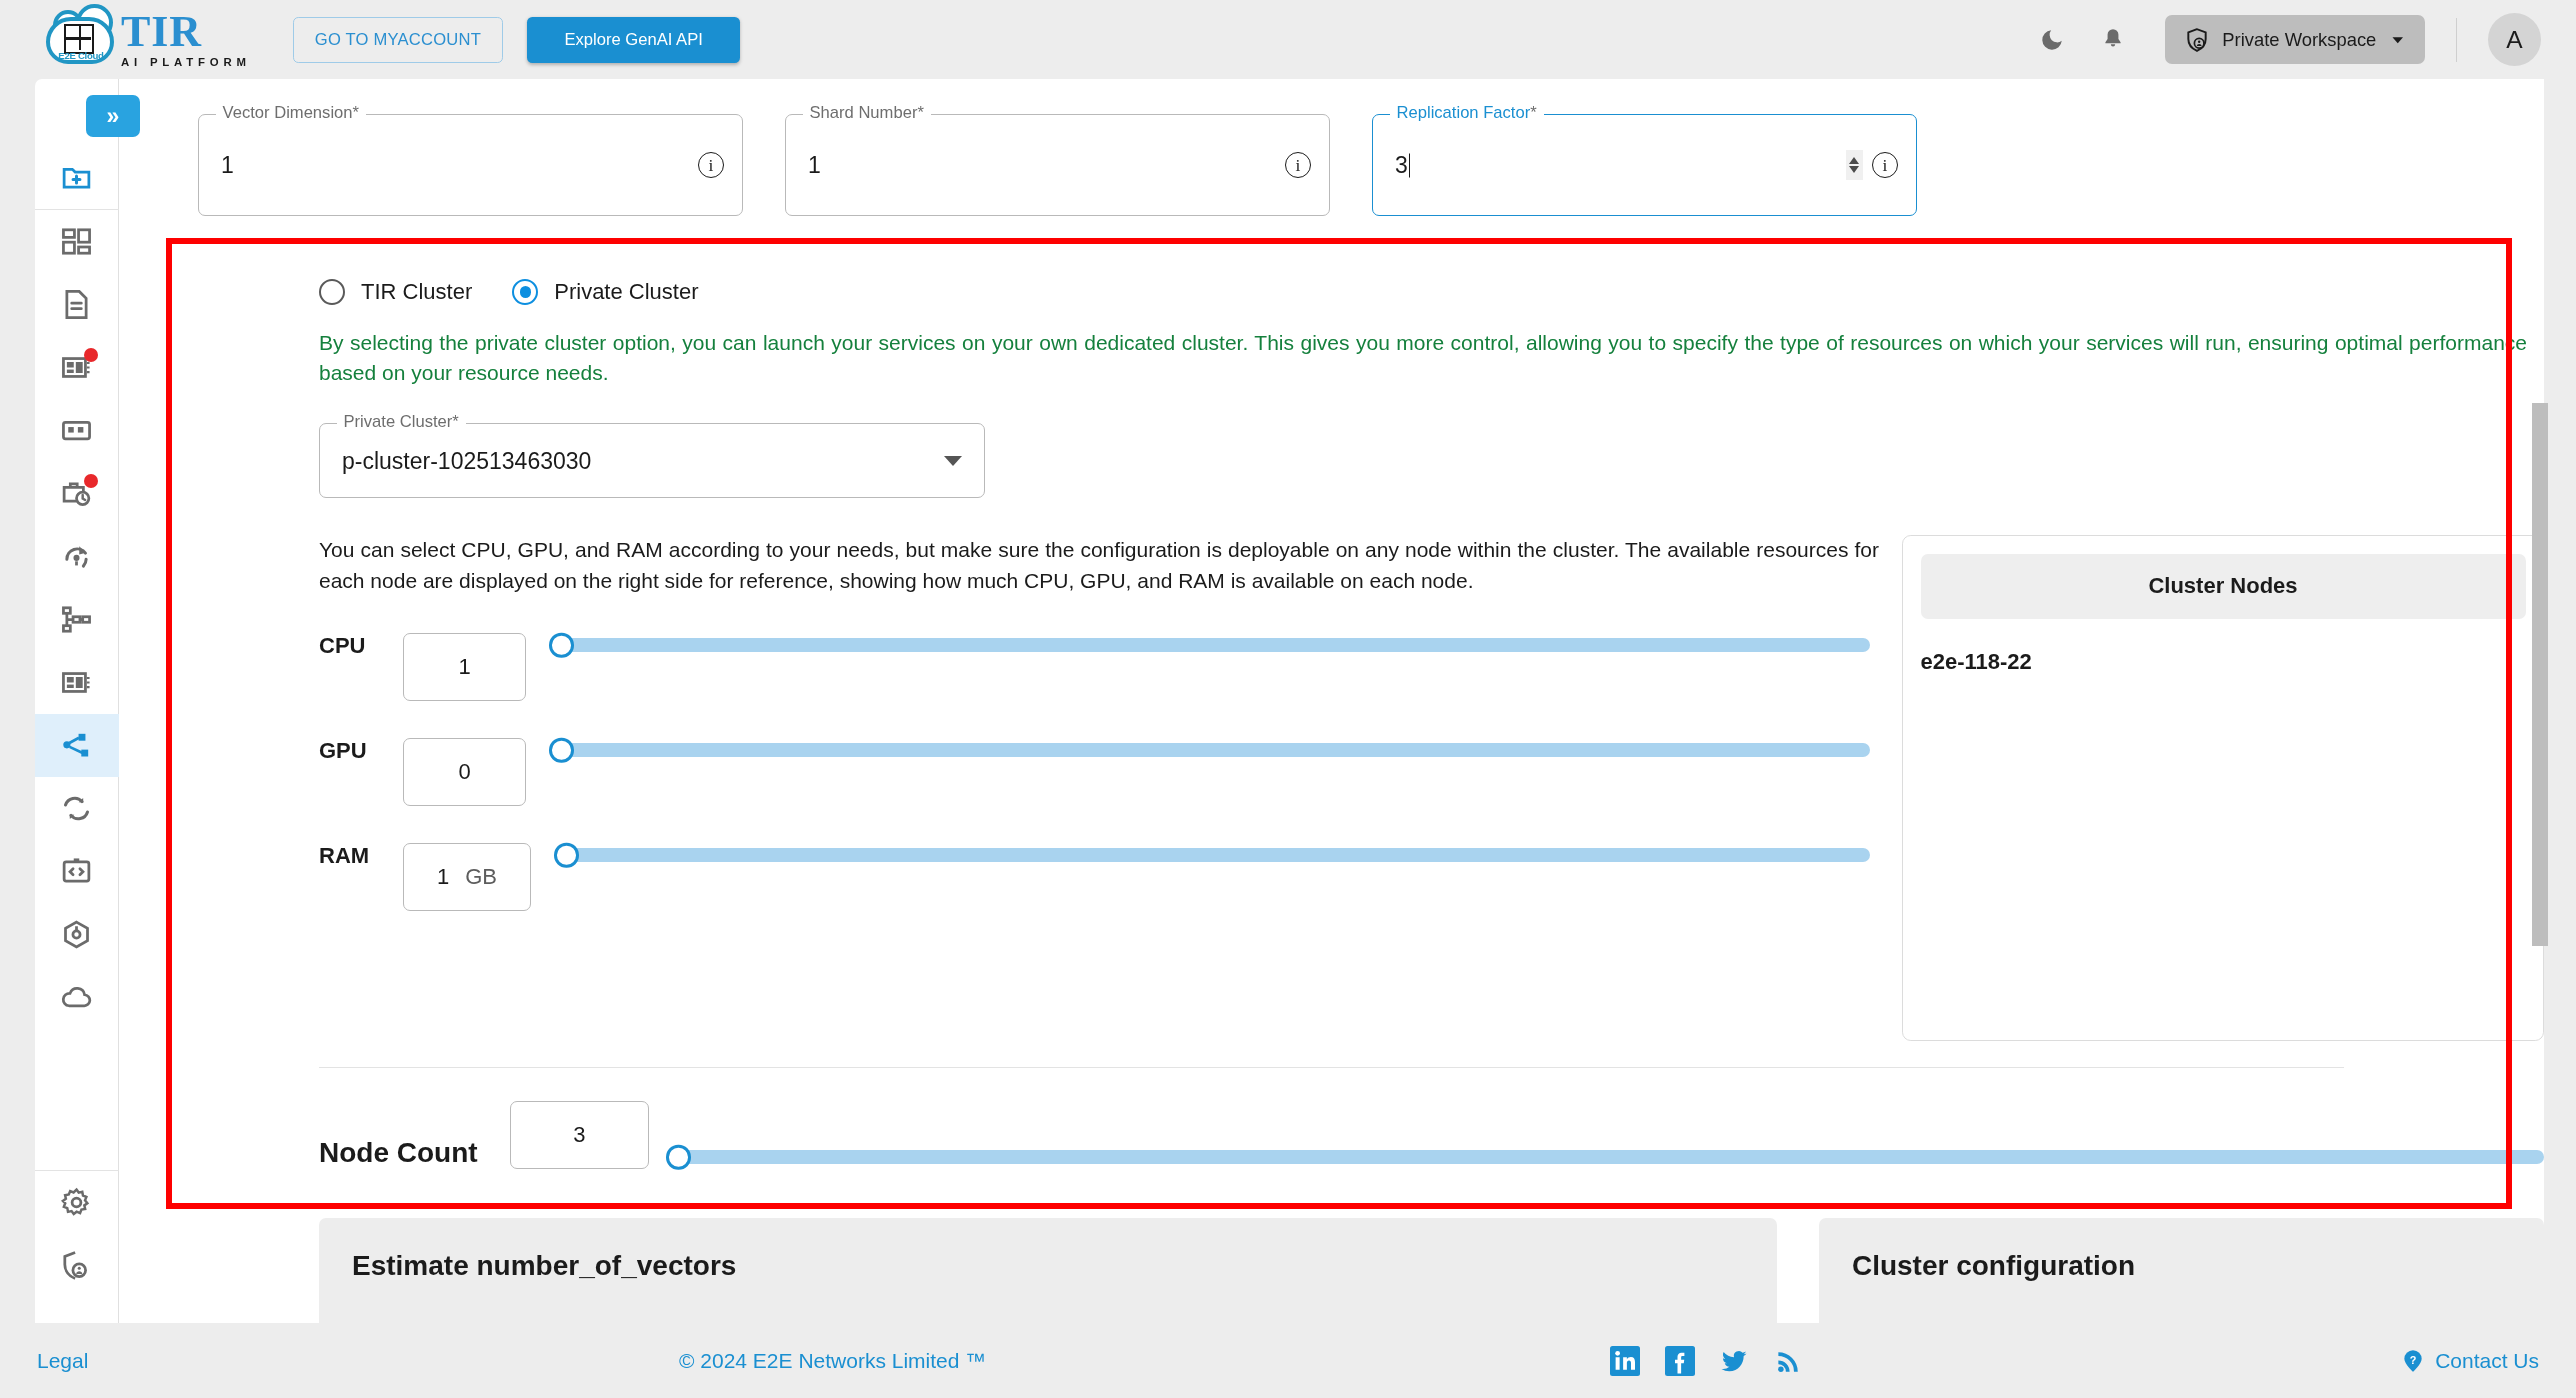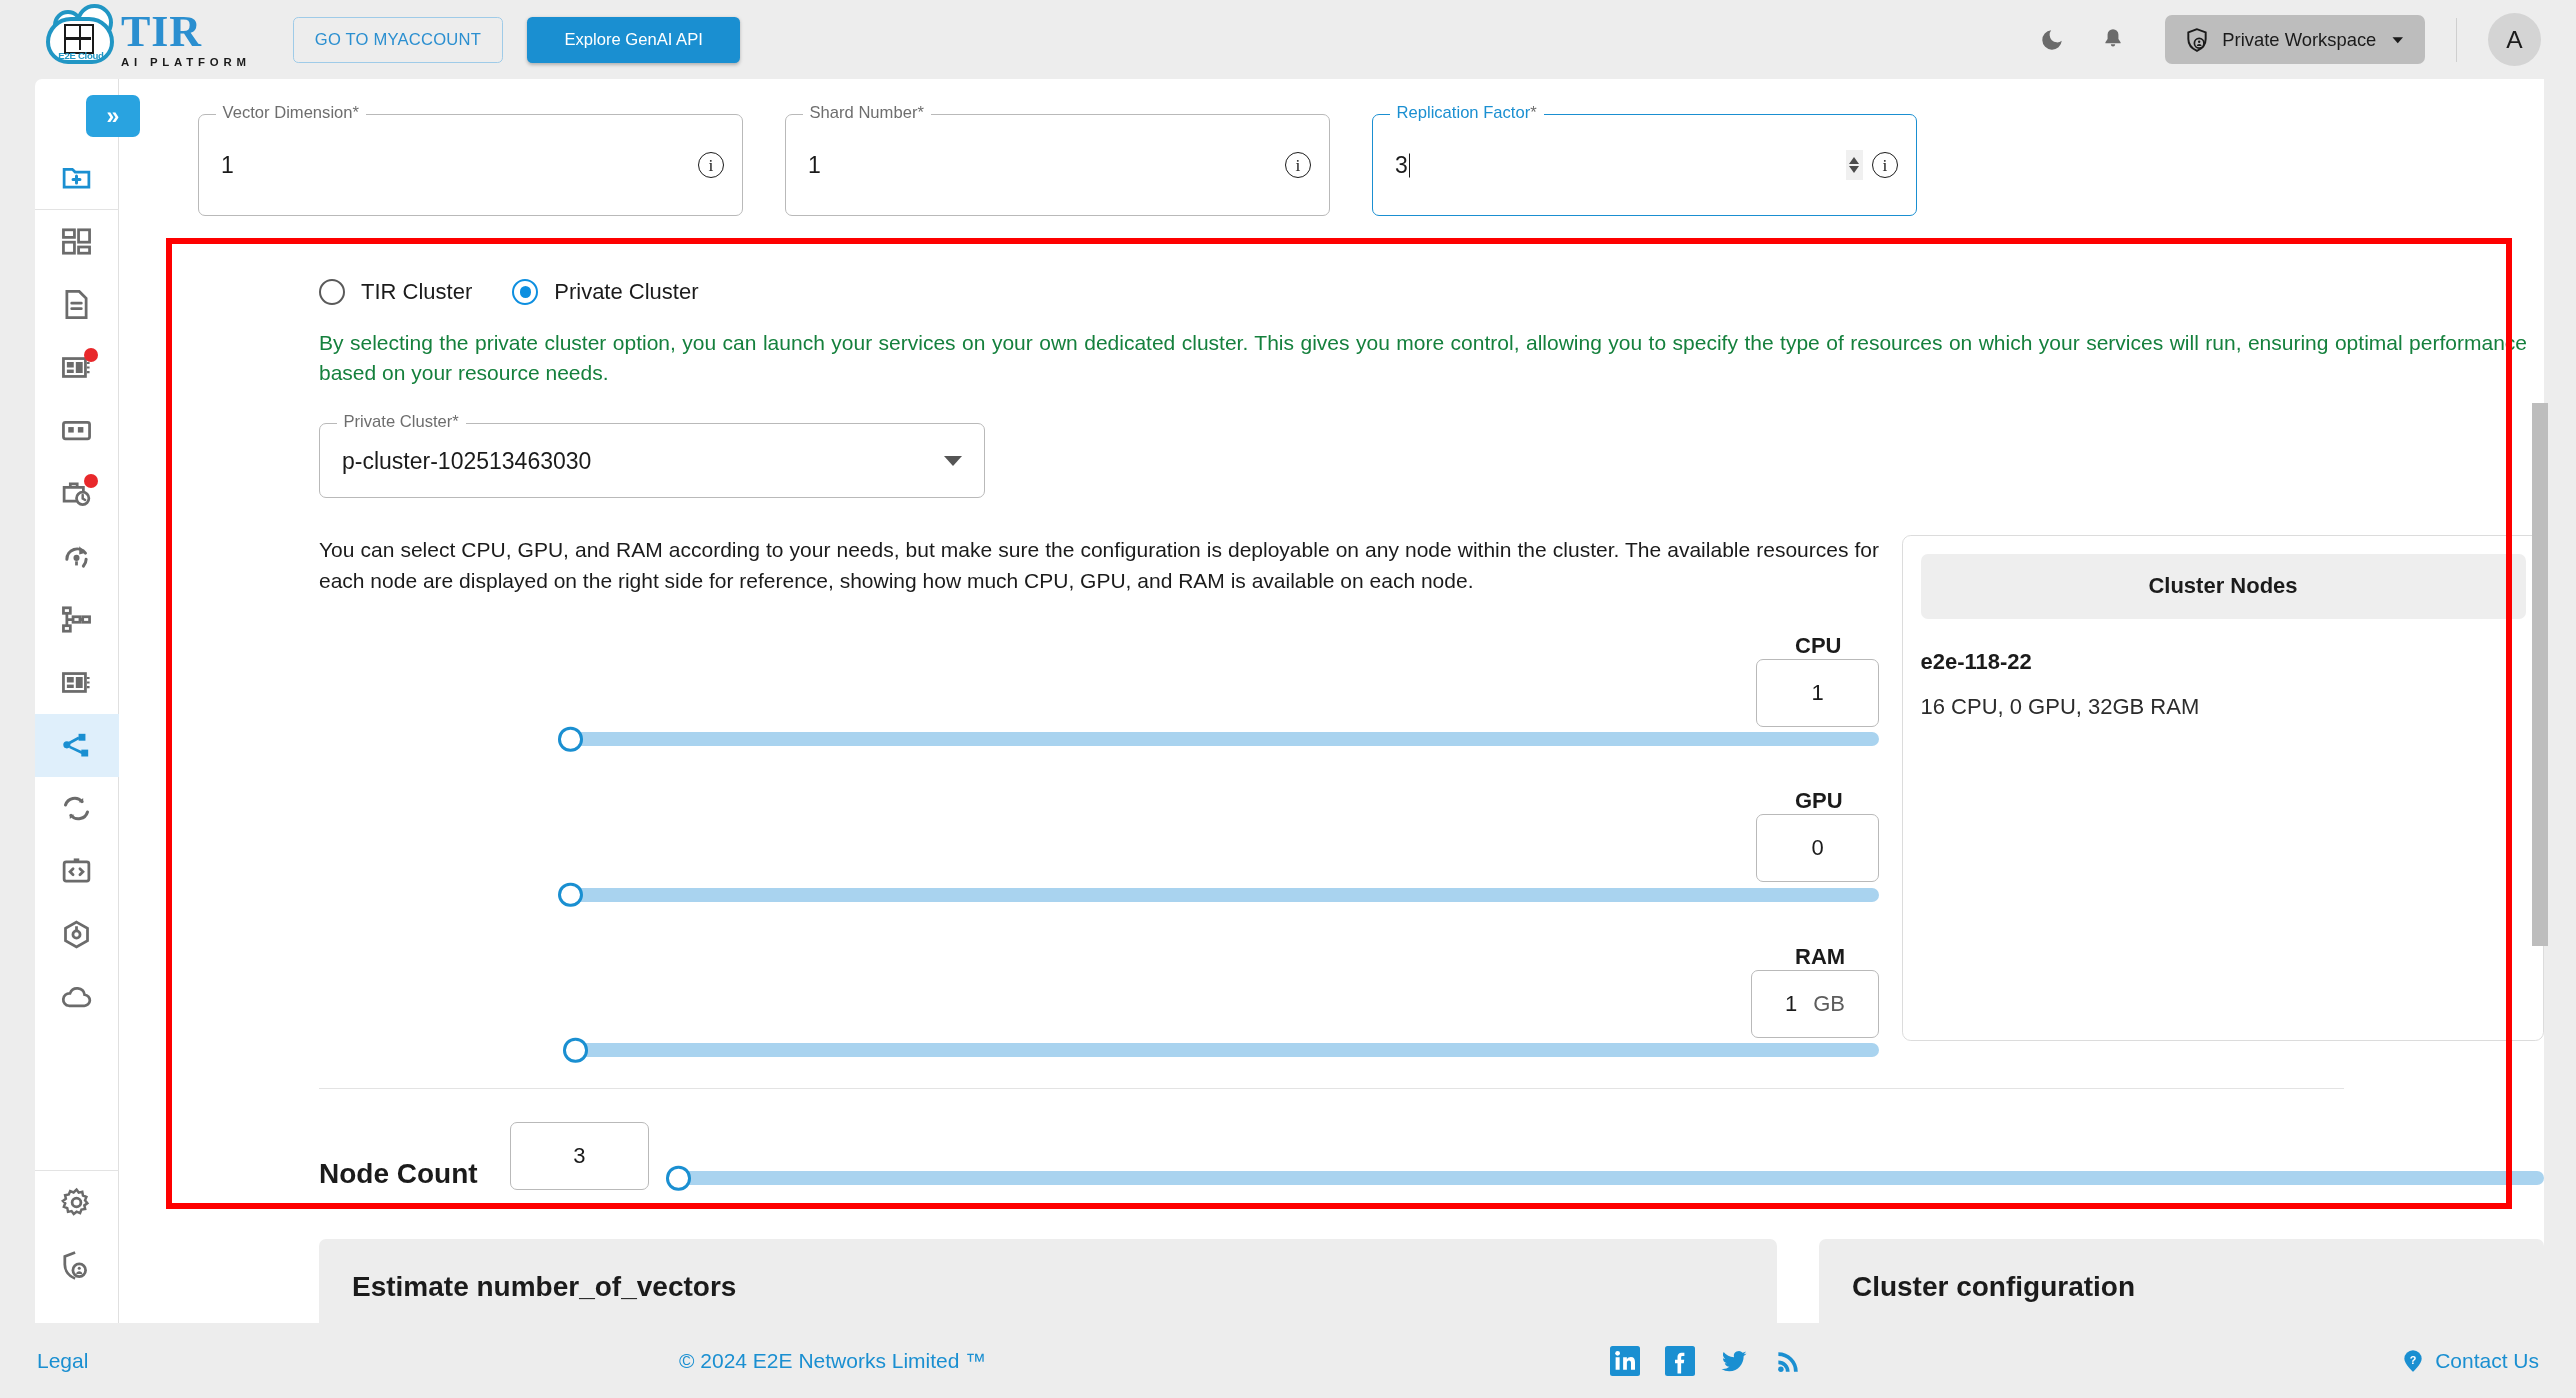--- a/index.html
+++ b/index.html
@@ -185,21 +185,21 @@
   .desc {
     margin-top: 23px; font-size: 21px; color: #15803d; line-height: 1.44;
     width: 2208px; text-align: justify;
   }
 
   .cluster-select { margin-top: 35px; width: 666px; position: relative; height: 75px; }
 
   .alloc-row { display: flex; margin-top: 37px; }
   .alloc-left { width: 1586px; }
   .alloc-desc { font-size: 21px; color: #1b1b1b; line-height: 1.44; width: 1560px; text-align: justify; }
-  .slider-row { display: flex; align-items: flex-end; margin-top: 37px; flex-direction: column; }
+  .slider-row { display: flex; align-items: flex-start; margin-top: 37px; }
   .slider-label { width: 84px; font-size: 22px; font-weight: bold; color: #1b1b1b; }
   .num-box {
     width: 123px; height: 68px; border: 0.9px solid #b9b9b9; border-radius: 7px;
     display: flex; align-items: center; justify-content: center; gap: 16px;
     font-size: 22px; color: #1b1b1b; background: #fff;
   }
   .num-box .unit { color: #5d5d5d; }
   .track-wrap { position: relative; margin-left: 30px; height: 24.5px; display: flex; align-items: center; }
   .track { height: 14px; border-radius: 7px; background: #a9d3ef; }
   .knob {
@@ -545,21 +545,20 @@
             <div class="track-wrap" style="width:1309px">
               <div class="track" style="width:1309px"></div>
               <div class="knob"></div>
             </div>
           </div>
         </div>
 
         <div class="nodes-panel">
           <div class="nodes-head">Cluster Nodes</div>
           <div class="node-name">e2e-118-22</div>
-          <div class="node-spec">16 CPU, 0 GPU, 32GB RAM</div>
         </div>
       </div>
     </div>
 
     <div class="hr-line"></div>
 
     <div class="nodecount-row">
       <div class="nc-label">Node Count</div>
       <div class="nc-box">3</div>
       <div class="track-wrap" style="width:1871px;margin-left:24.5px">

